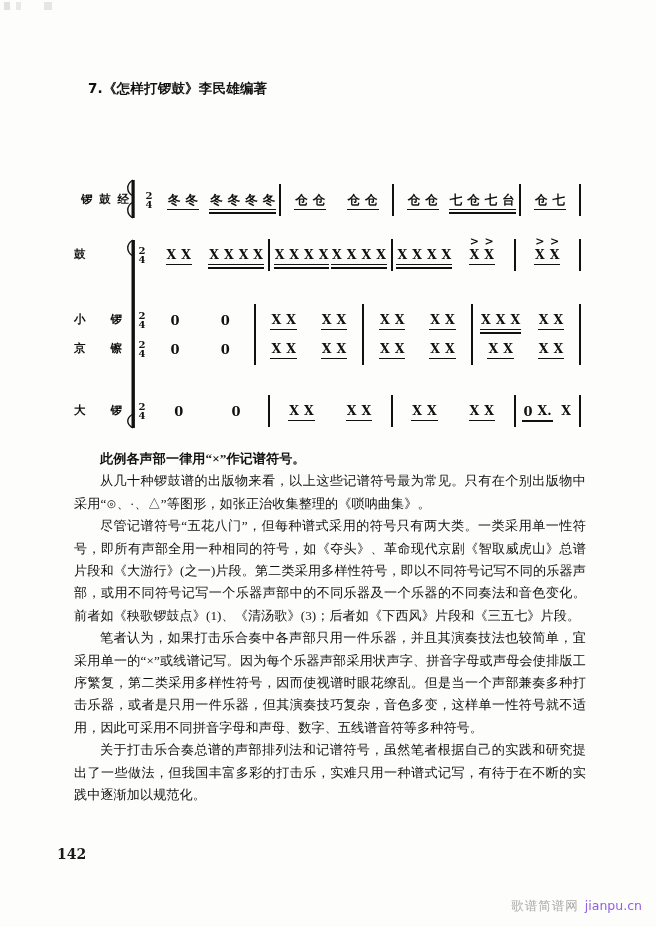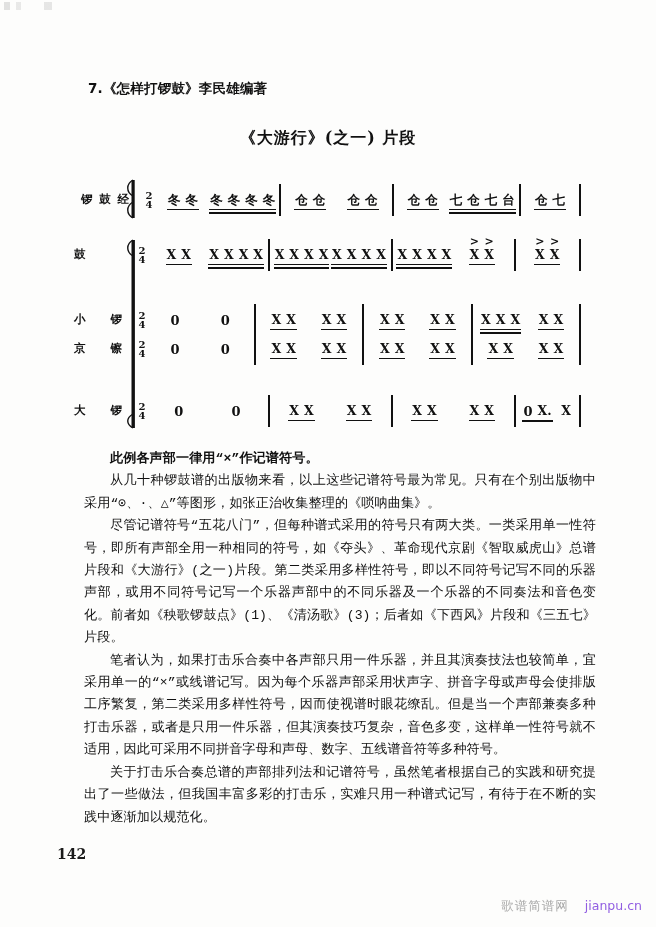--- a/index.html
+++ b/index.html
@@ -210,24 +210,24 @@
     font-weight: bold;
     font-family: "DejaVu Serif", serif;
   }
 
   
   .brace-svg { position: absolute; pointer-events: none; }
 
   
   .body {
     position: absolute;
-    left: 84px;
+    left: 74px;
     top: 448px;
     width: 512px;
-    font-family: Liberation Mono, monospace;
+    font-family: Liberation Serif, serif;
   }
   p.para {
     margin: 0 0 0 0;
     font-size: 13.1px;
     line-height: 22.4px;
     text-align: justify;
     text-justify: inter-character;
     letter-spacing: .1px;
   }
   p.indent { text-indent: 26px; }
@@ -243,21 +243,21 @@
     font-weight: bold;
     color: #1a1a1a;
   }
 
   .watermark {
     position: absolute;
     right: 14px;
     bottom: 12px;
     display: flex;
     align-items: baseline;
-    gap: 16px;
+    gap: 6px;
     opacity: .75;
   }
   .wm-cn {
     font-size: 12.5px;
     color: #8d8d8d;
     letter-spacing: 1px;
   }
   .wm-en {
     font-size: 12.5px;
     color: #6d28d9;
@@ -266,21 +266,20 @@
 </style>
 </head>
 <body>
 
 <div class="page">
 
   <div class="scan-mark"></div>
 
   <div class="source-line">7.《怎样打锣鼓》李民雄编著</div>
 
-  <div class="piece-title">《大游行》(之一) 片段</div>
 
   <div class="score">
 
     <svg class="brace-svg" style="left:48px; top:0px;" width="14" height="255" viewBox="0 0 14 255">
       <path d="M11 2 C4 6, 4 14, 11 18" stroke="#111" stroke-width="1.4" fill="none"></path>
       <path d="M11 40 C4 36, 4 28, 11 24" stroke="#111" stroke-width="1.4" fill="none"></path>
       <path d="M11 62 C4 66, 4 74, 11 78" stroke="#111" stroke-width="1.4" fill="none"></path>
       <path d="M11 250 C4 246, 4 240, 11 236" stroke="#111" stroke-width="1.4" fill="none"></path>
       <rect x="9.5" y="2" width="3.2" height="38" fill="#111"></rect>
       <rect x="9.5" y="62" width="3.4" height="188" fill="#111"></rect>

